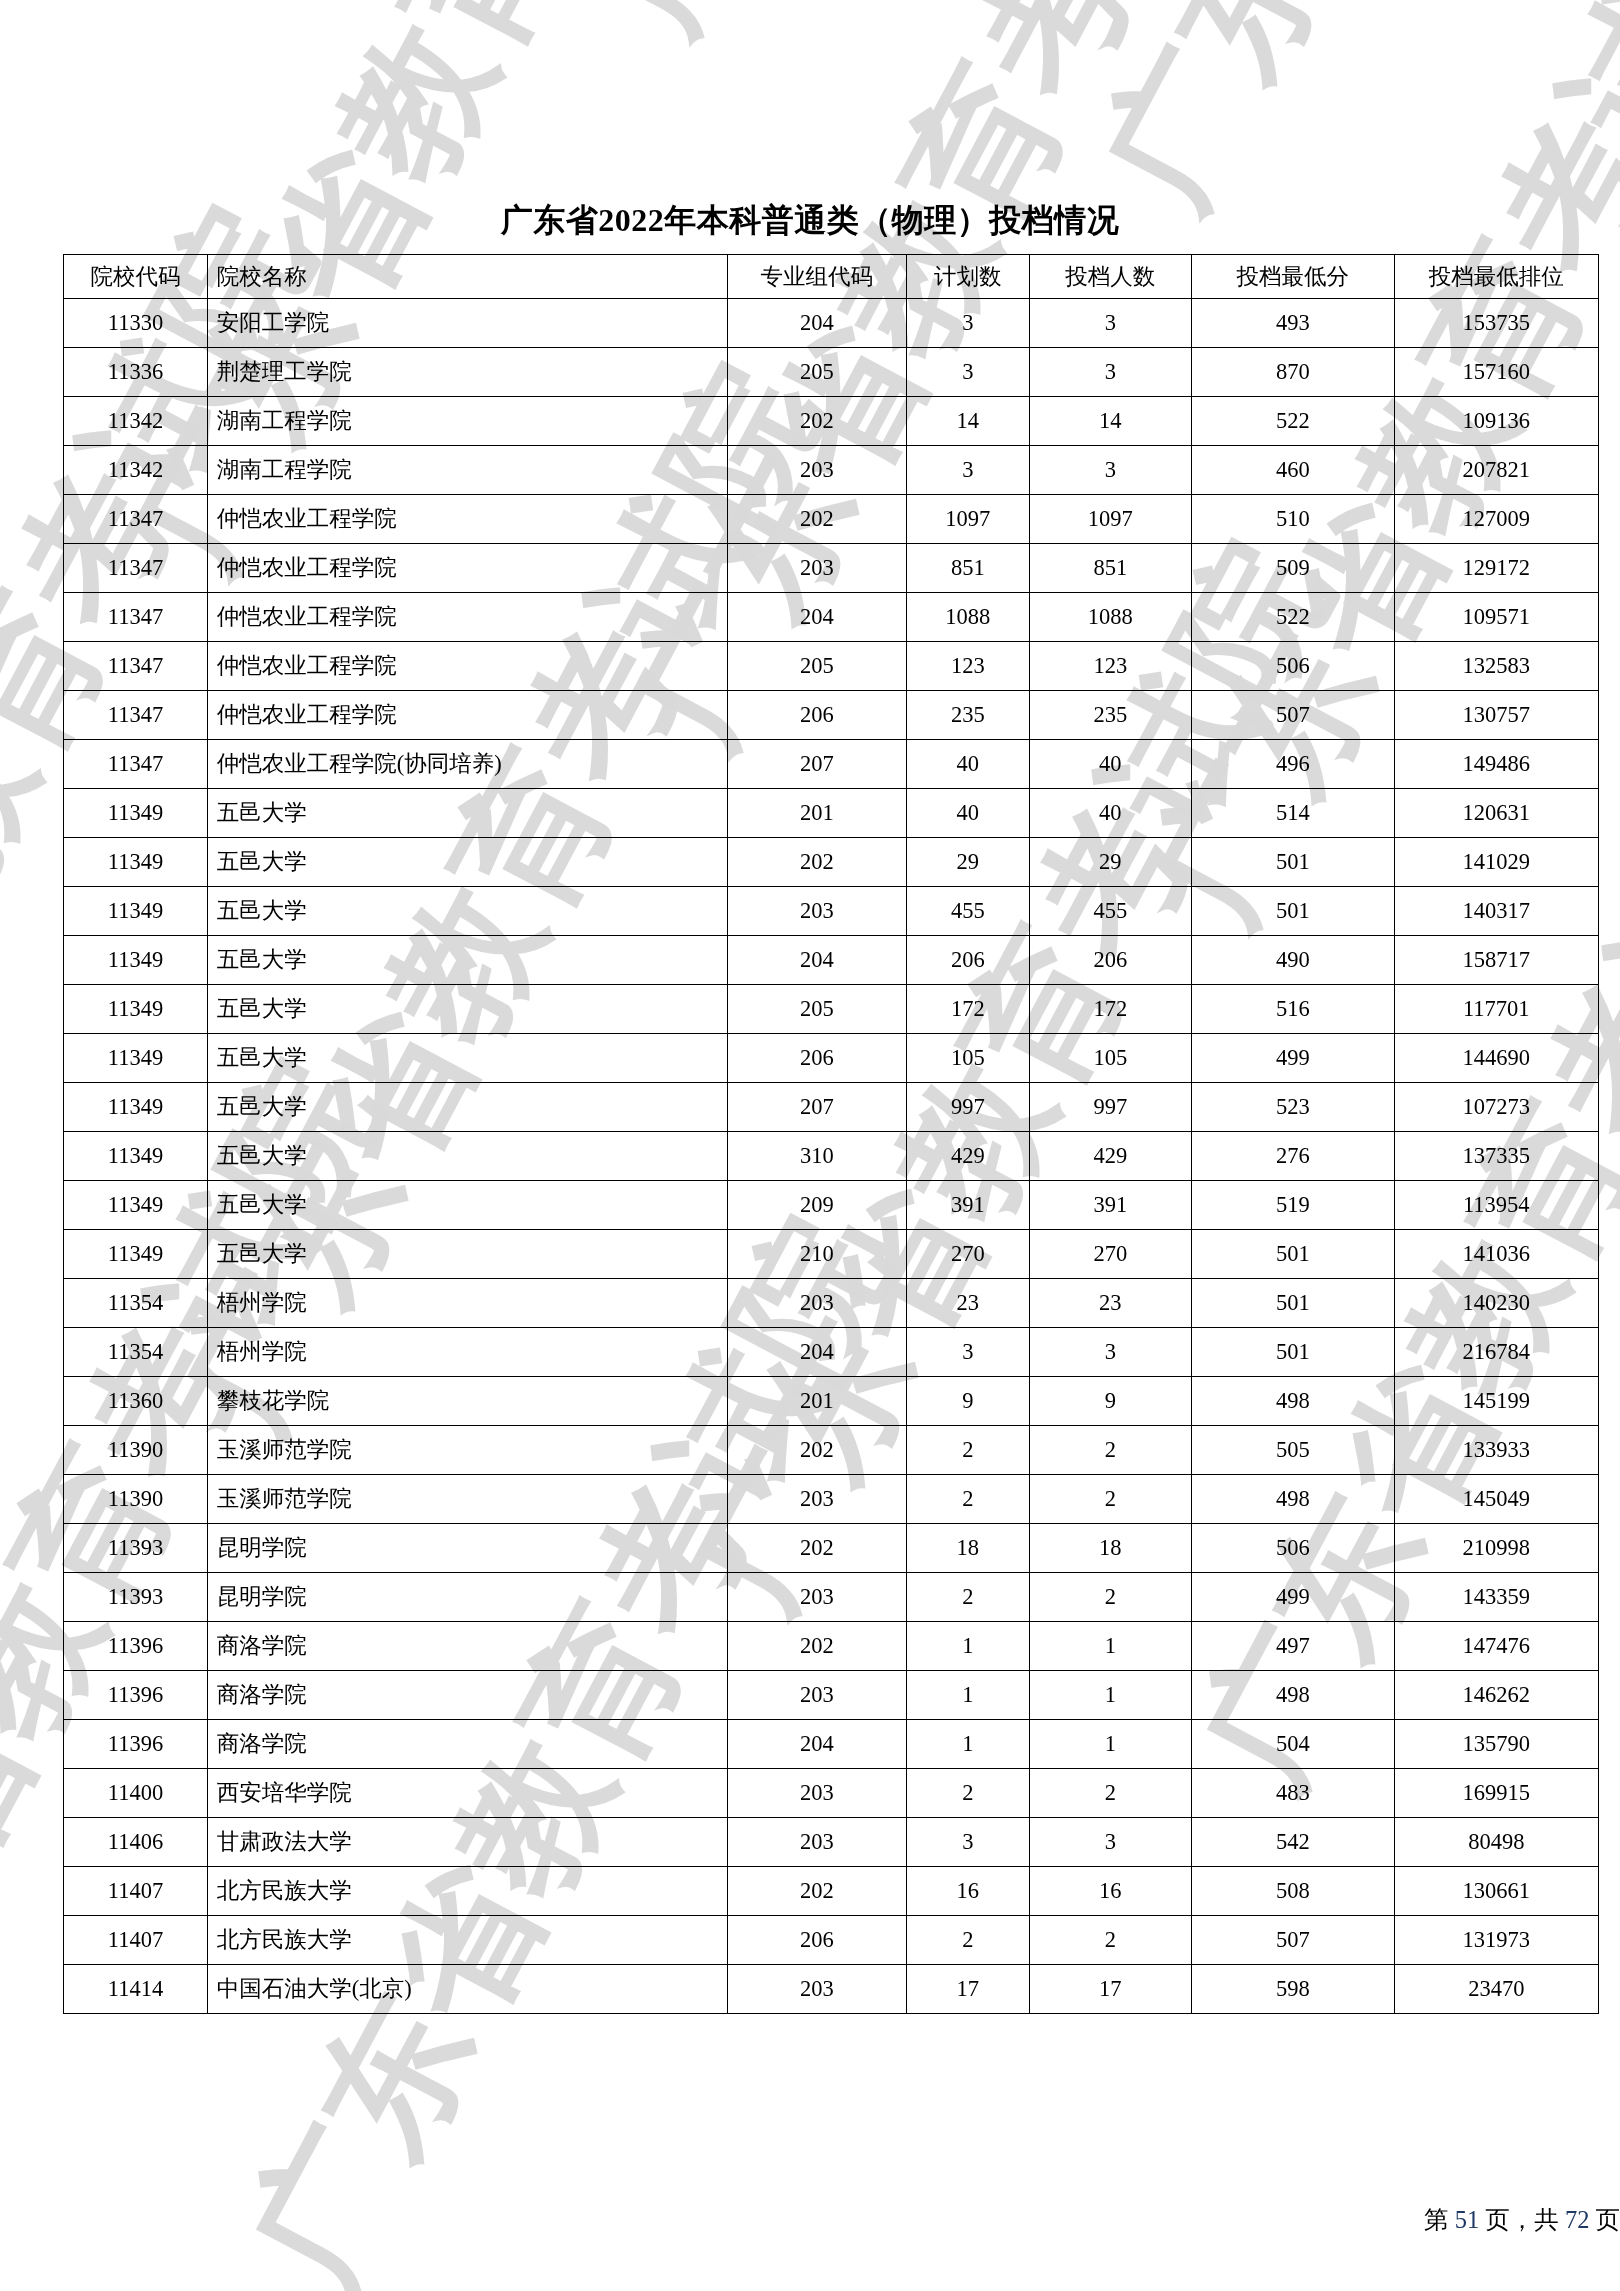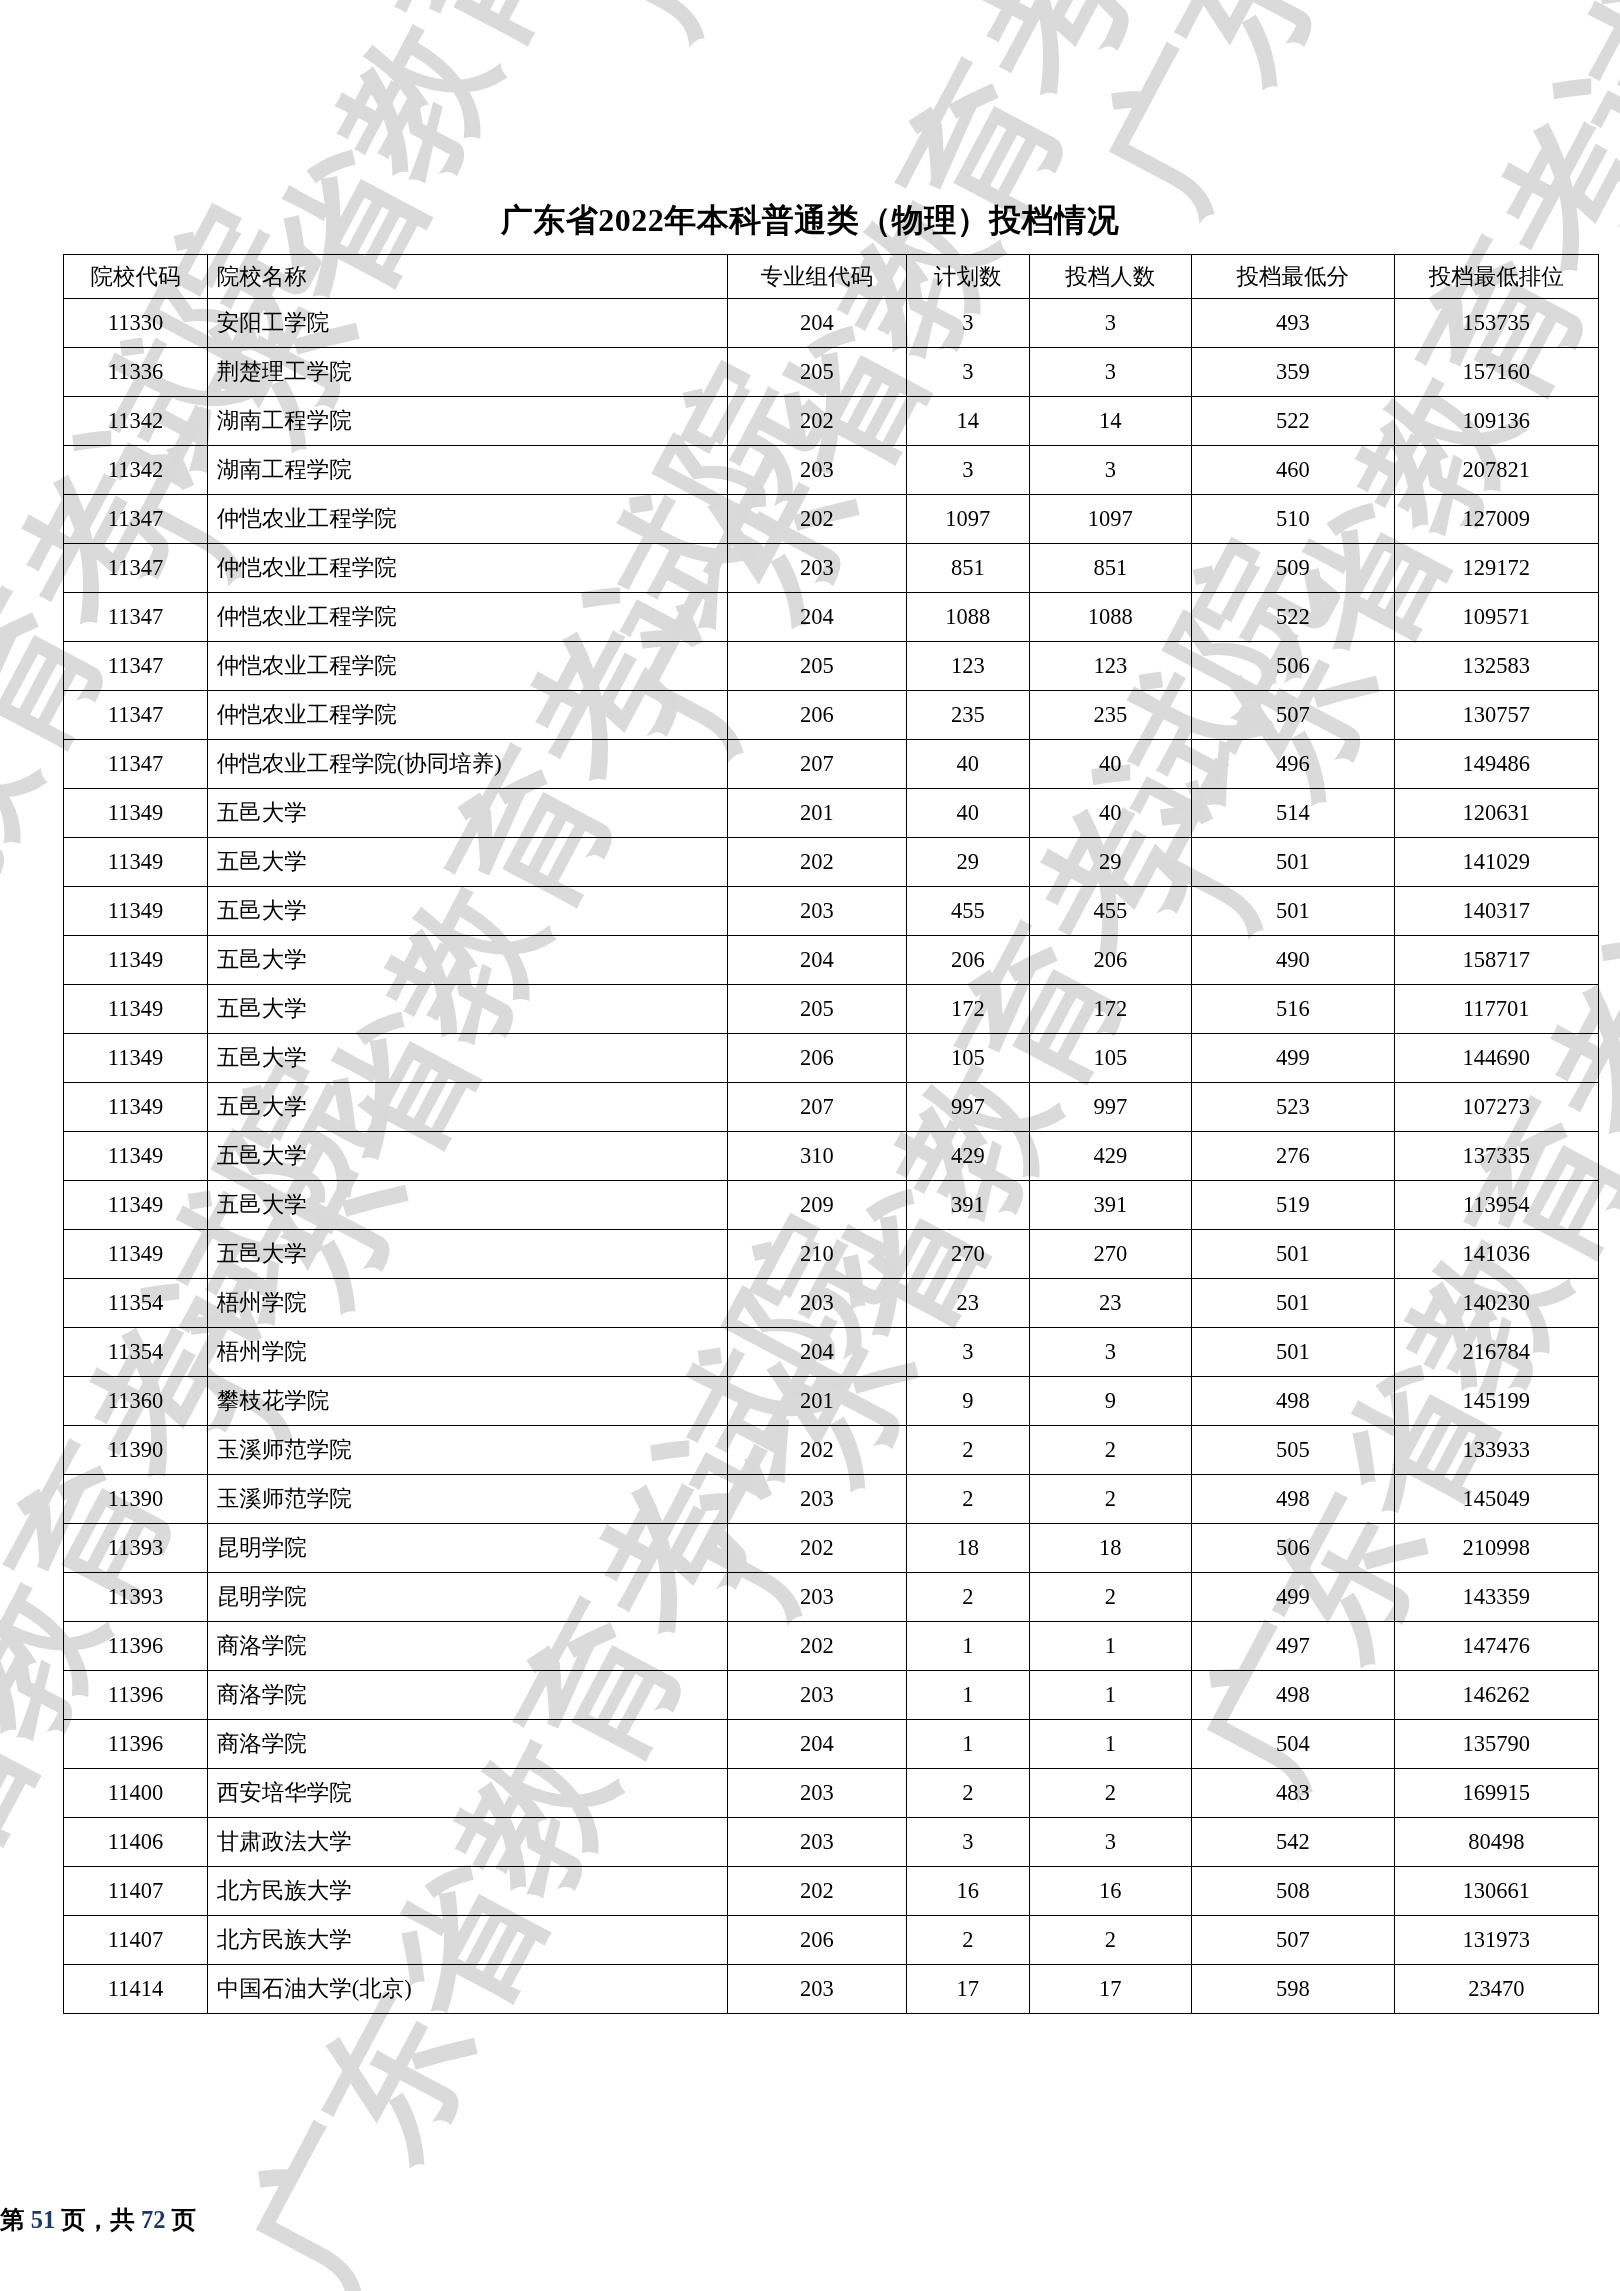--- a/index.html
+++ b/index.html
@@ -93,23 +93,23 @@
   thead .c-plan,
   thead .c-admit,
   thead .c-score,
   thead .c-rank { text-align: center; }
 
   #page-footer {
     position: absolute;
     left: 0;
     right: 0;
     top: 2203px;
-    text-align: left;
+    text-align: right;
     font-size: 24.5px;
-    font-weight: bold;
+    font-weight: normal;
     z-index: 2;
   }
   #page-footer .num {
     color: #1f3864;
   }
 </style>
 </head>
 <body>
 
 <div id="watermark-layer">
@@ -152,21 +152,21 @@
             <td class="c-admit">3</td>
             <td class="c-score">493</td>
             <td class="c-rank">153735</td>
           </tr>
           <tr>
             <td class="c-code">11336</td>
             <td class="c-name">荆楚理工学院</td>
             <td class="c-group">205</td>
             <td class="c-plan">3</td>
             <td class="c-admit">3</td>
-            <td class="c-score">359</td>
+            <td class="c-score">870</td>
             <td class="c-rank">157160</td>
           </tr>
           <tr>
             <td class="c-code">11342</td>
             <td class="c-name">湖南工程学院</td>
             <td class="c-group">202</td>
             <td class="c-plan">14</td>
             <td class="c-admit">14</td>
             <td class="c-score">522</td>
             <td class="c-rank">109136</td>

